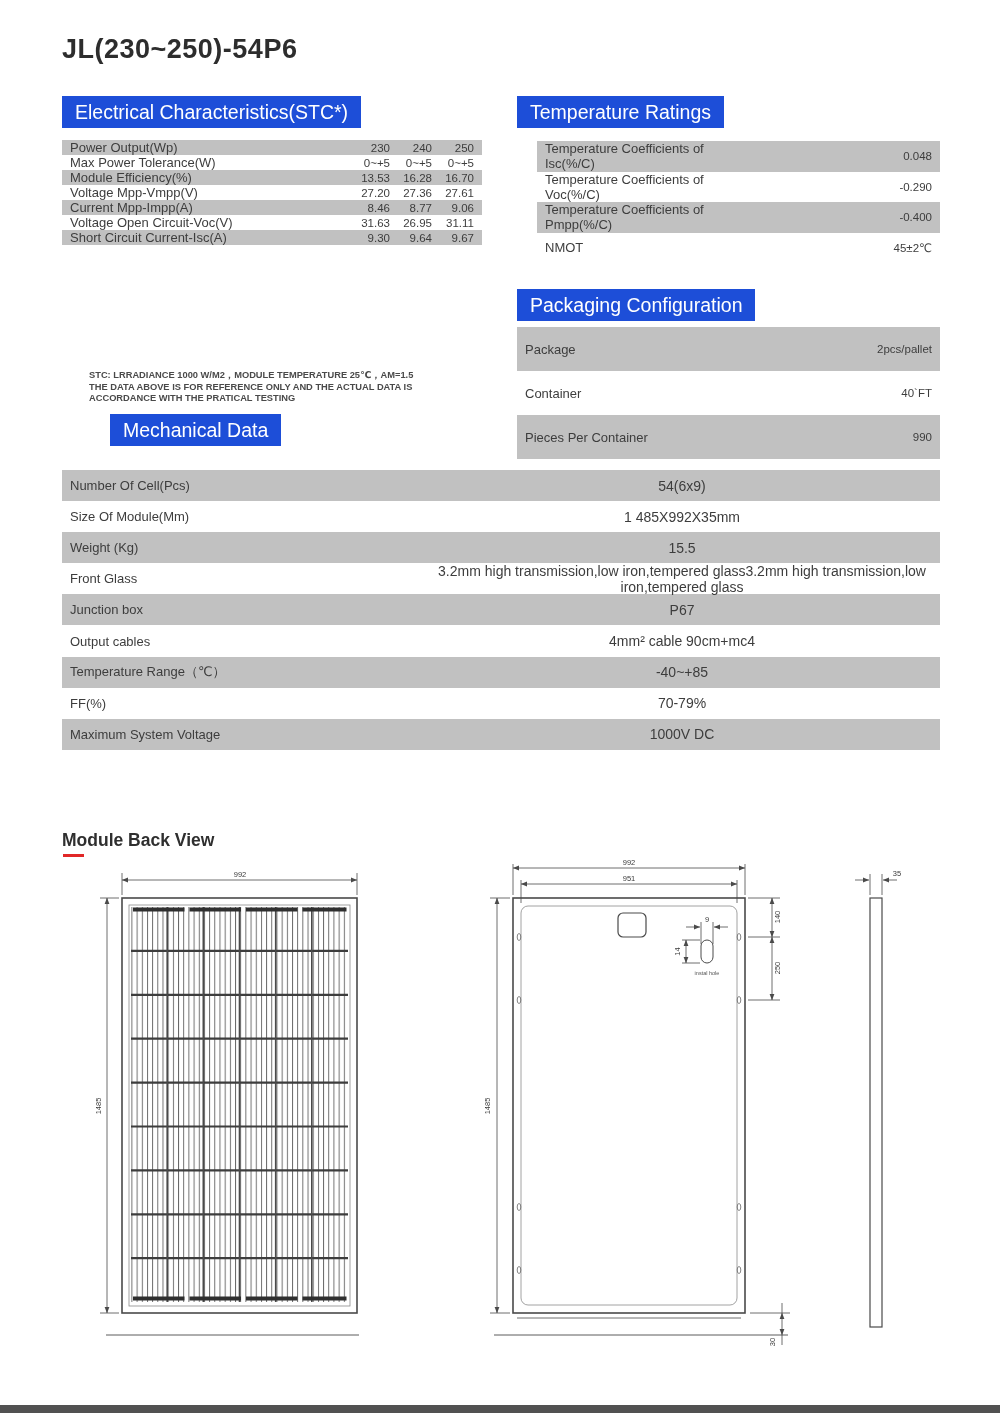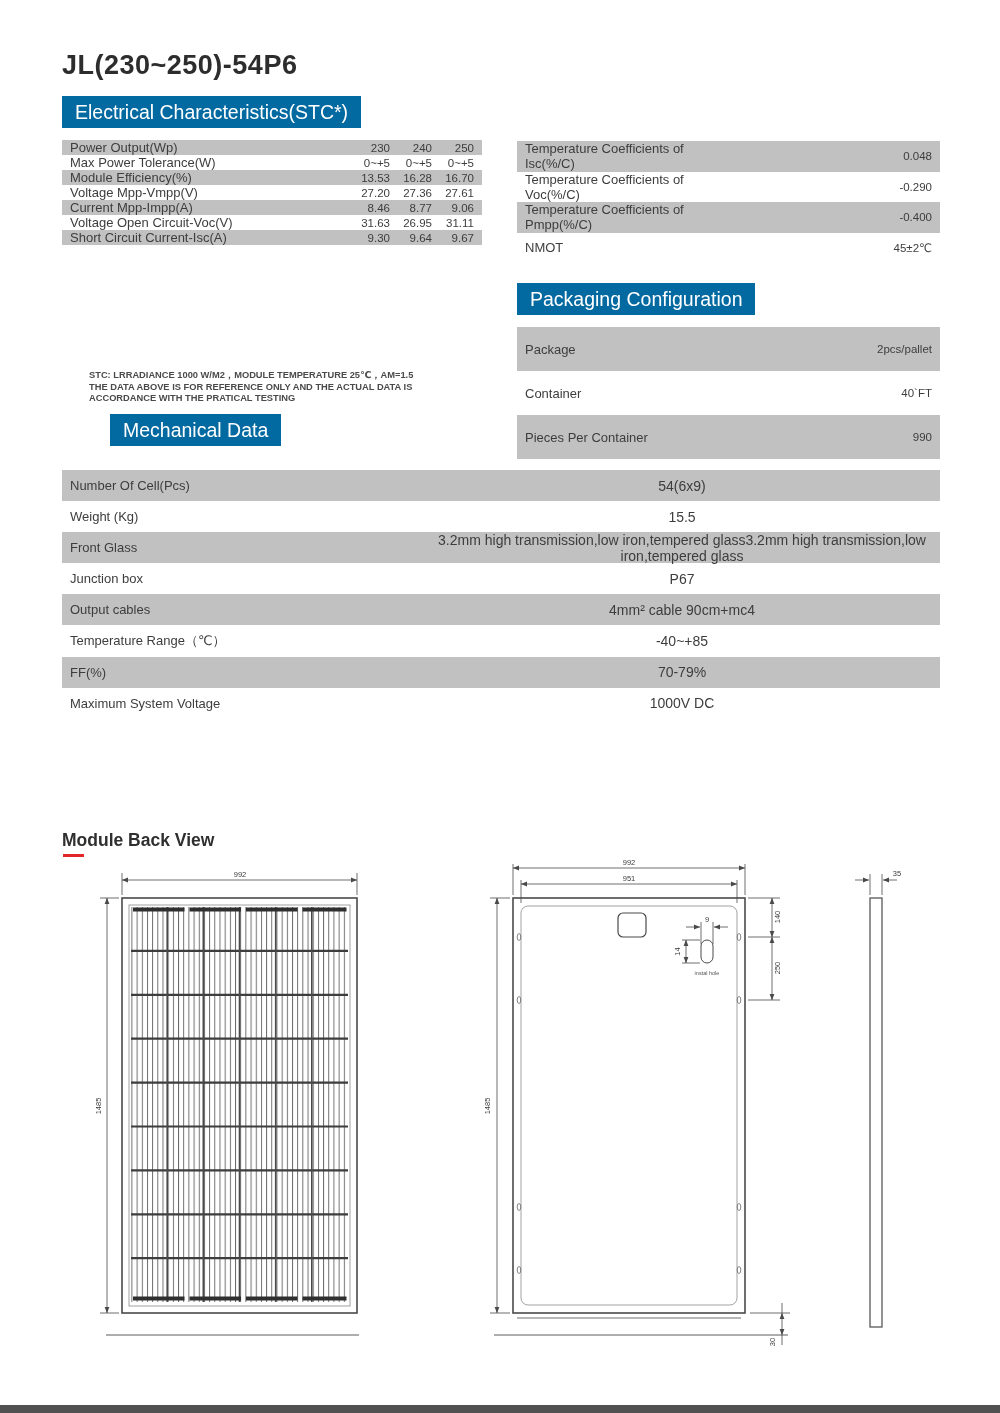--- a/index.html
+++ b/index.html
@@ -1,36 +1,36 @@
 <!DOCTYPE html>
 <html><head>
 <meta charset="utf-8">
 <style>
   *{margin:0;padding:0;box-sizing:border-box;}
   html,body{background:#ffffff;}
   body{font-family:"Liberation Sans","DejaVu Sans",sans-serif;color:#3d3d3d;}
   .page{position:relative;width:1000px;height:1413px;background:#fff;overflow:hidden;}
 
-  .title{position:absolute;left:62px;top:50px;font-size:27px;font-weight:700;color:#2d2d2d;letter-spacing:.5px;}
-
-  .banner{position:absolute;height:32px;background:#0369a1;color:#fff;font-size:19.5px;
+  .title{position:absolute;left:62px;top:34px;font-size:27px;font-weight:700;color:#2d2d2d;letter-spacing:.5px;}
+
+  .banner{position:absolute;height:32px;background:#1d4ed8;color:#fff;font-size:19.5px;
           display:flex;align-items:center;padding:0 13px;white-space:nowrap;}
   #banner-elec{left:62px;top:96px;}
   #banner-temp{left:517px;top:96px;}
-  #banner-pack{left:517px;top:283px;}
+  #banner-pack{left:517px;top:289px;}
   #banner-mech{left:62px;top:414px;margin-left:48px;}
 
   .tbl{position:absolute;}
   #tbl-elec{left:62px;top:140px;width:420px;}
   #tbl-temp{left:517px;top:141px;width:423px;}
   #tbl-pack{left:517px;top:327px;width:423px;}
   #tbl-mech{left:62px;top:470px;width:878px;}
   .row{display:flex;align-items:center;padding:0 8px;color:#3d3d3d;}
   #tbl-elec .row{height:15px;}
-  #tbl-temp .row{height:30.5px;}
+  #tbl-temp .row{height:30.5px;margin-left:20px;}
   #tbl-pack .row{height:44px;}
   #tbl-mech .row{height:31.1px;}
   .row:nth-child(odd){background:#c1c1c1;}
   .lbl{flex:1;font-size:13px;}
   #tbl-mech .lbl{flex:0 0 42%;}
   .v3col{width:42px;text-align:right;font-size:11.5px;}
   .vright{flex:1;text-align:right;font-size:11.5px;}
   .vcenter{flex:1;text-align:center;font-size:14px;}
 
   .note{position:absolute;left:63px;top:370px;width:430px;font-size:9.3px;line-height:11.5px;
@@ -46,20 +46,21 @@
   .footer-bar{position:absolute;left:0;top:1405px;width:1000px;height:8px;background:#515151;}
 </style>
 </head>
 <body>
 
 <div class="page">
 
   <h1 class="title">JL(230~250)-54P6</h1>
 
   <div class="banner" id="banner-elec">Electrical Characteristics(STC*)</div>
+  <div class="banner" id="banner-temp">Temperature Ratings</div>
   <div class="banner" id="banner-pack">Packaging Configuration</div>
   <div class="banner" id="banner-mech">Mechanical Data</div>
 
   <div class="tbl" id="tbl-elec">
     <div class="row">
       <span class="lbl">Power Output(Wp)</span>
       <span class="v3col">230</span>
       <span class="v3col">240</span>
       <span class="v3col">250</span>
     </div>
@@ -138,20 +139,24 @@
     <div class="row">
       <span class="lbl">Pieces Per Container</span>
       <span class="vright">990</span>
     </div>
   </div>
 
   <div class="tbl" id="tbl-mech">
     <div class="row">
       <span class="lbl">Number Of Cell(Pcs)</span>
       <span class="vcenter">54(6x9)</span>
+    </div>
+    <div class="row">
+      <span class="lbl">Size Of Module(Mm)</span>
+      <span class="vcenter">1 485X992X35mm</span>
     </div>
     <div class="row">
       <span class="lbl">Weight (Kg)</span>
       <span class="vcenter">15.5</span>
     </div>
     <div class="row">
       <span class="lbl">Front Glass</span>
       <span class="vcenter">3.2mm high transmission,low iron,tempered glass3.2mm high transmission,low iron,tempered glass</span>
     </div>
     <div class="row">

